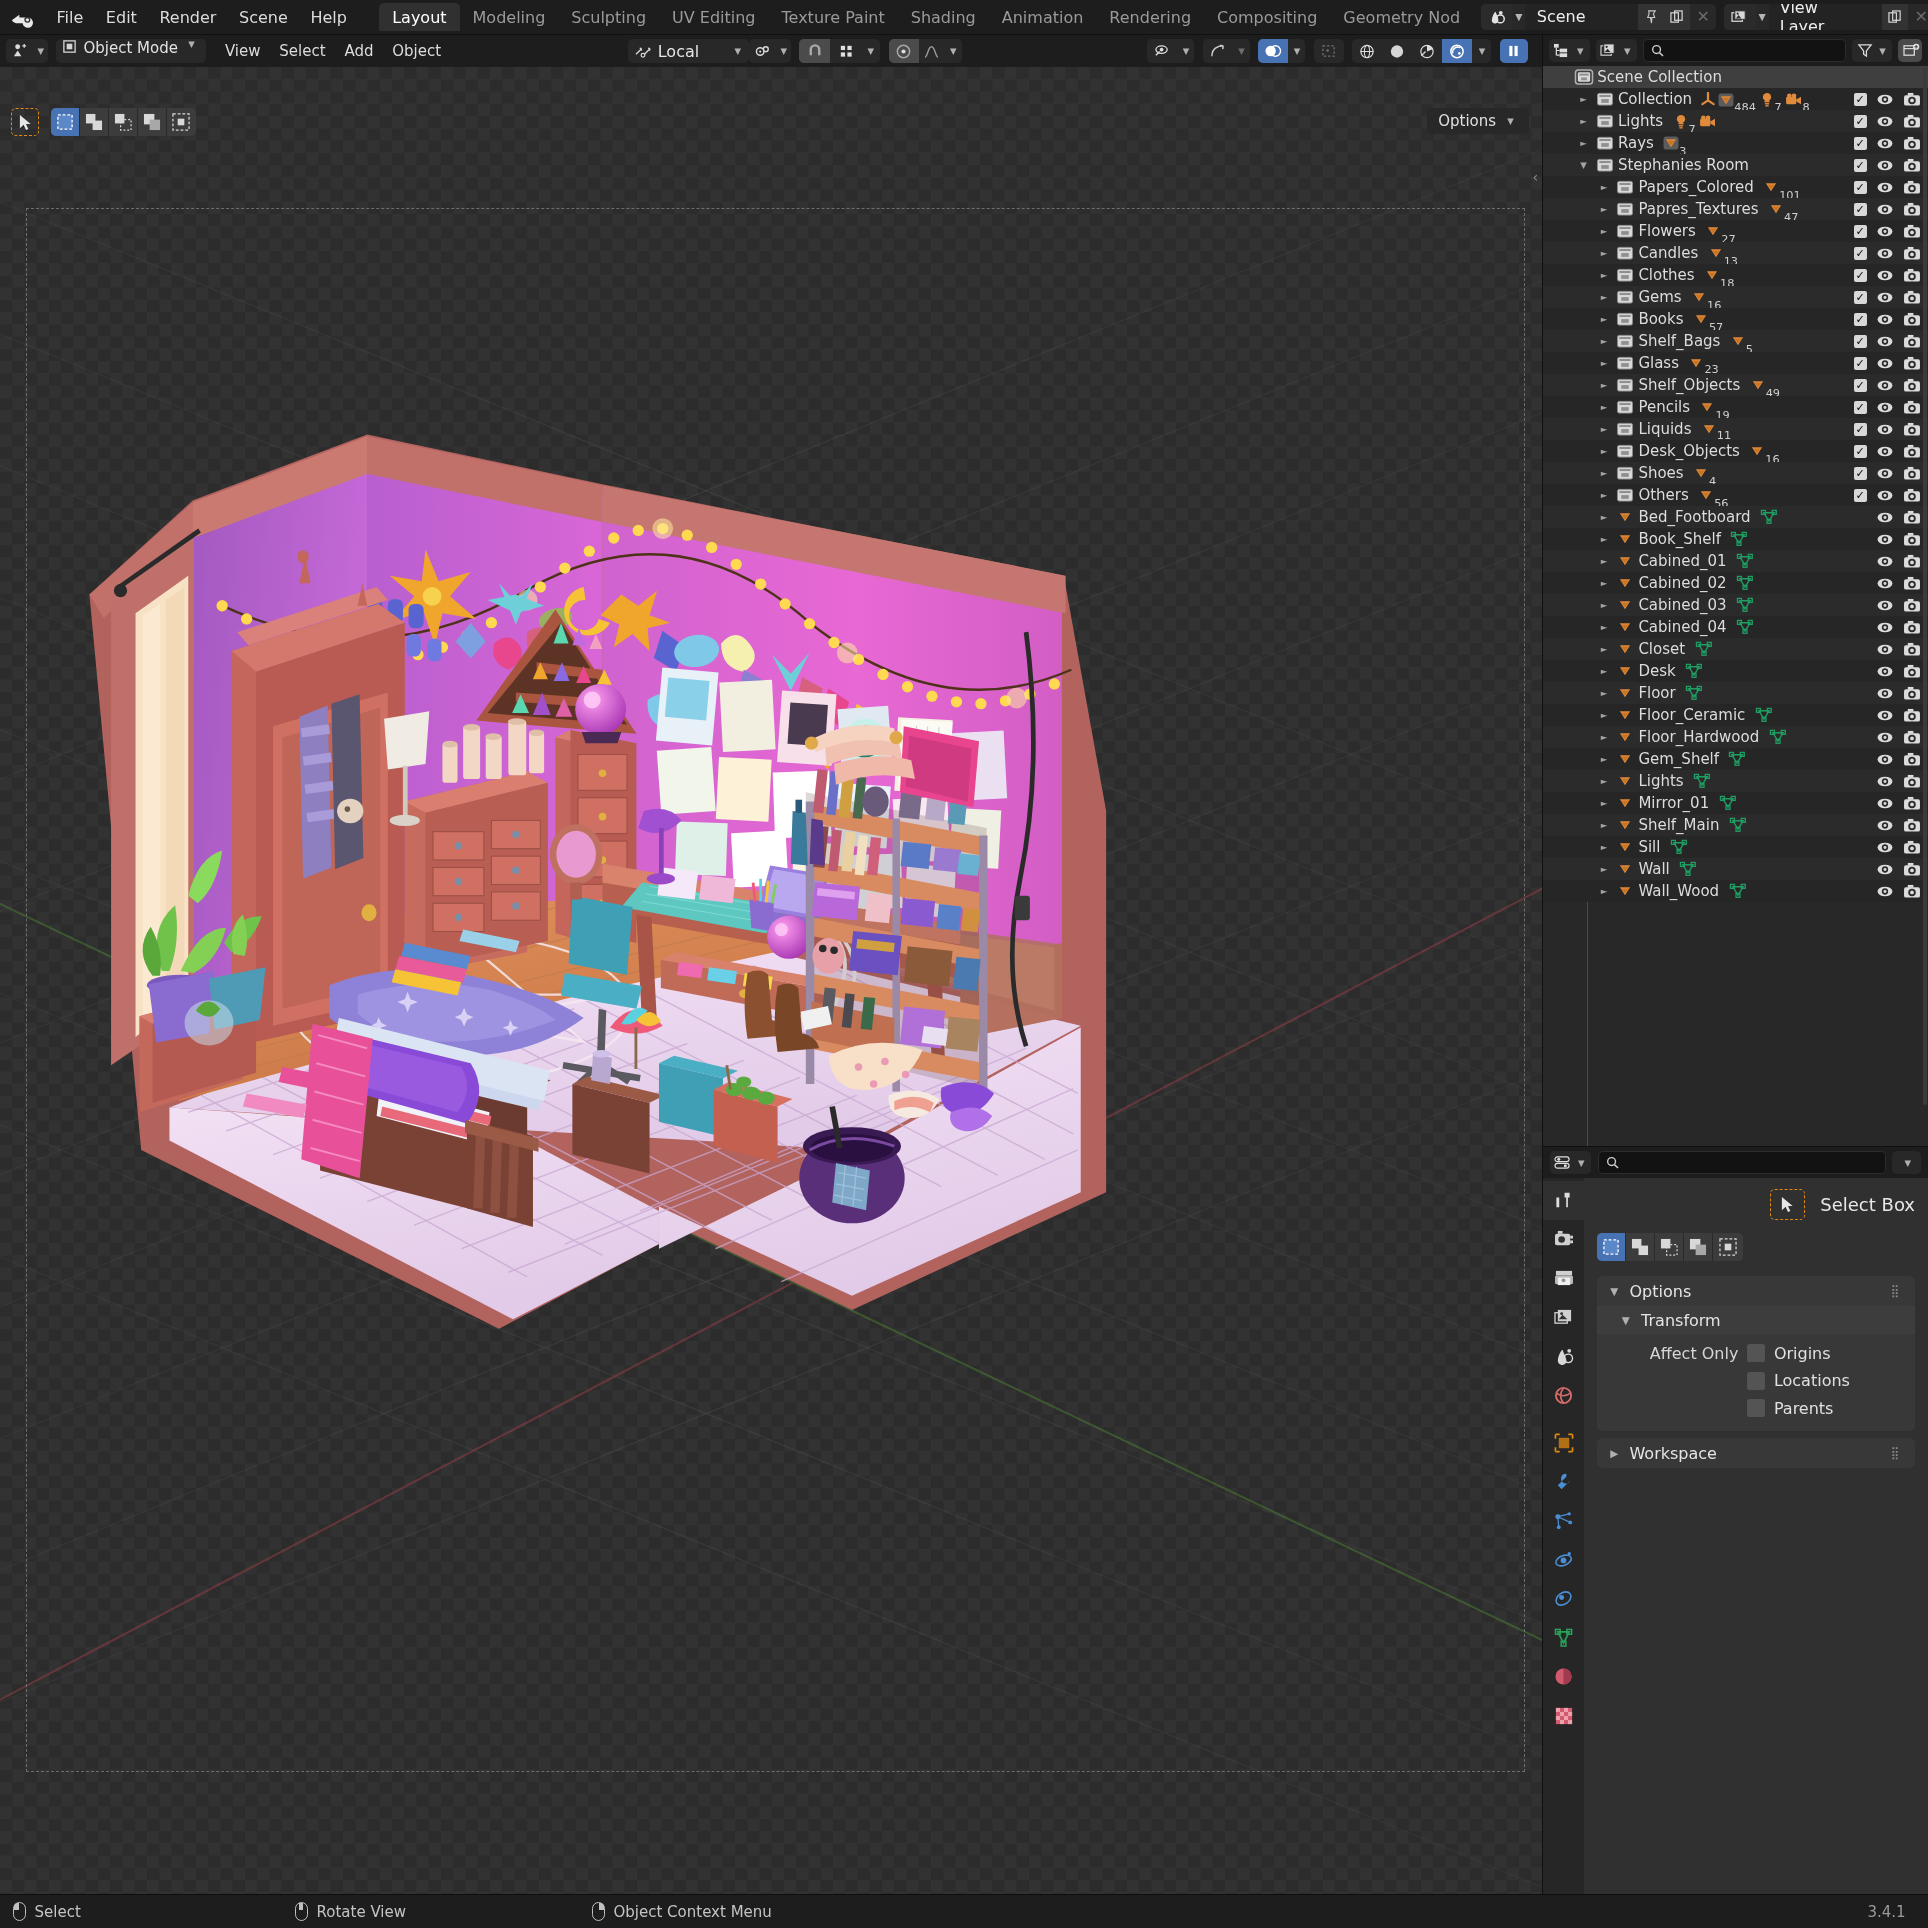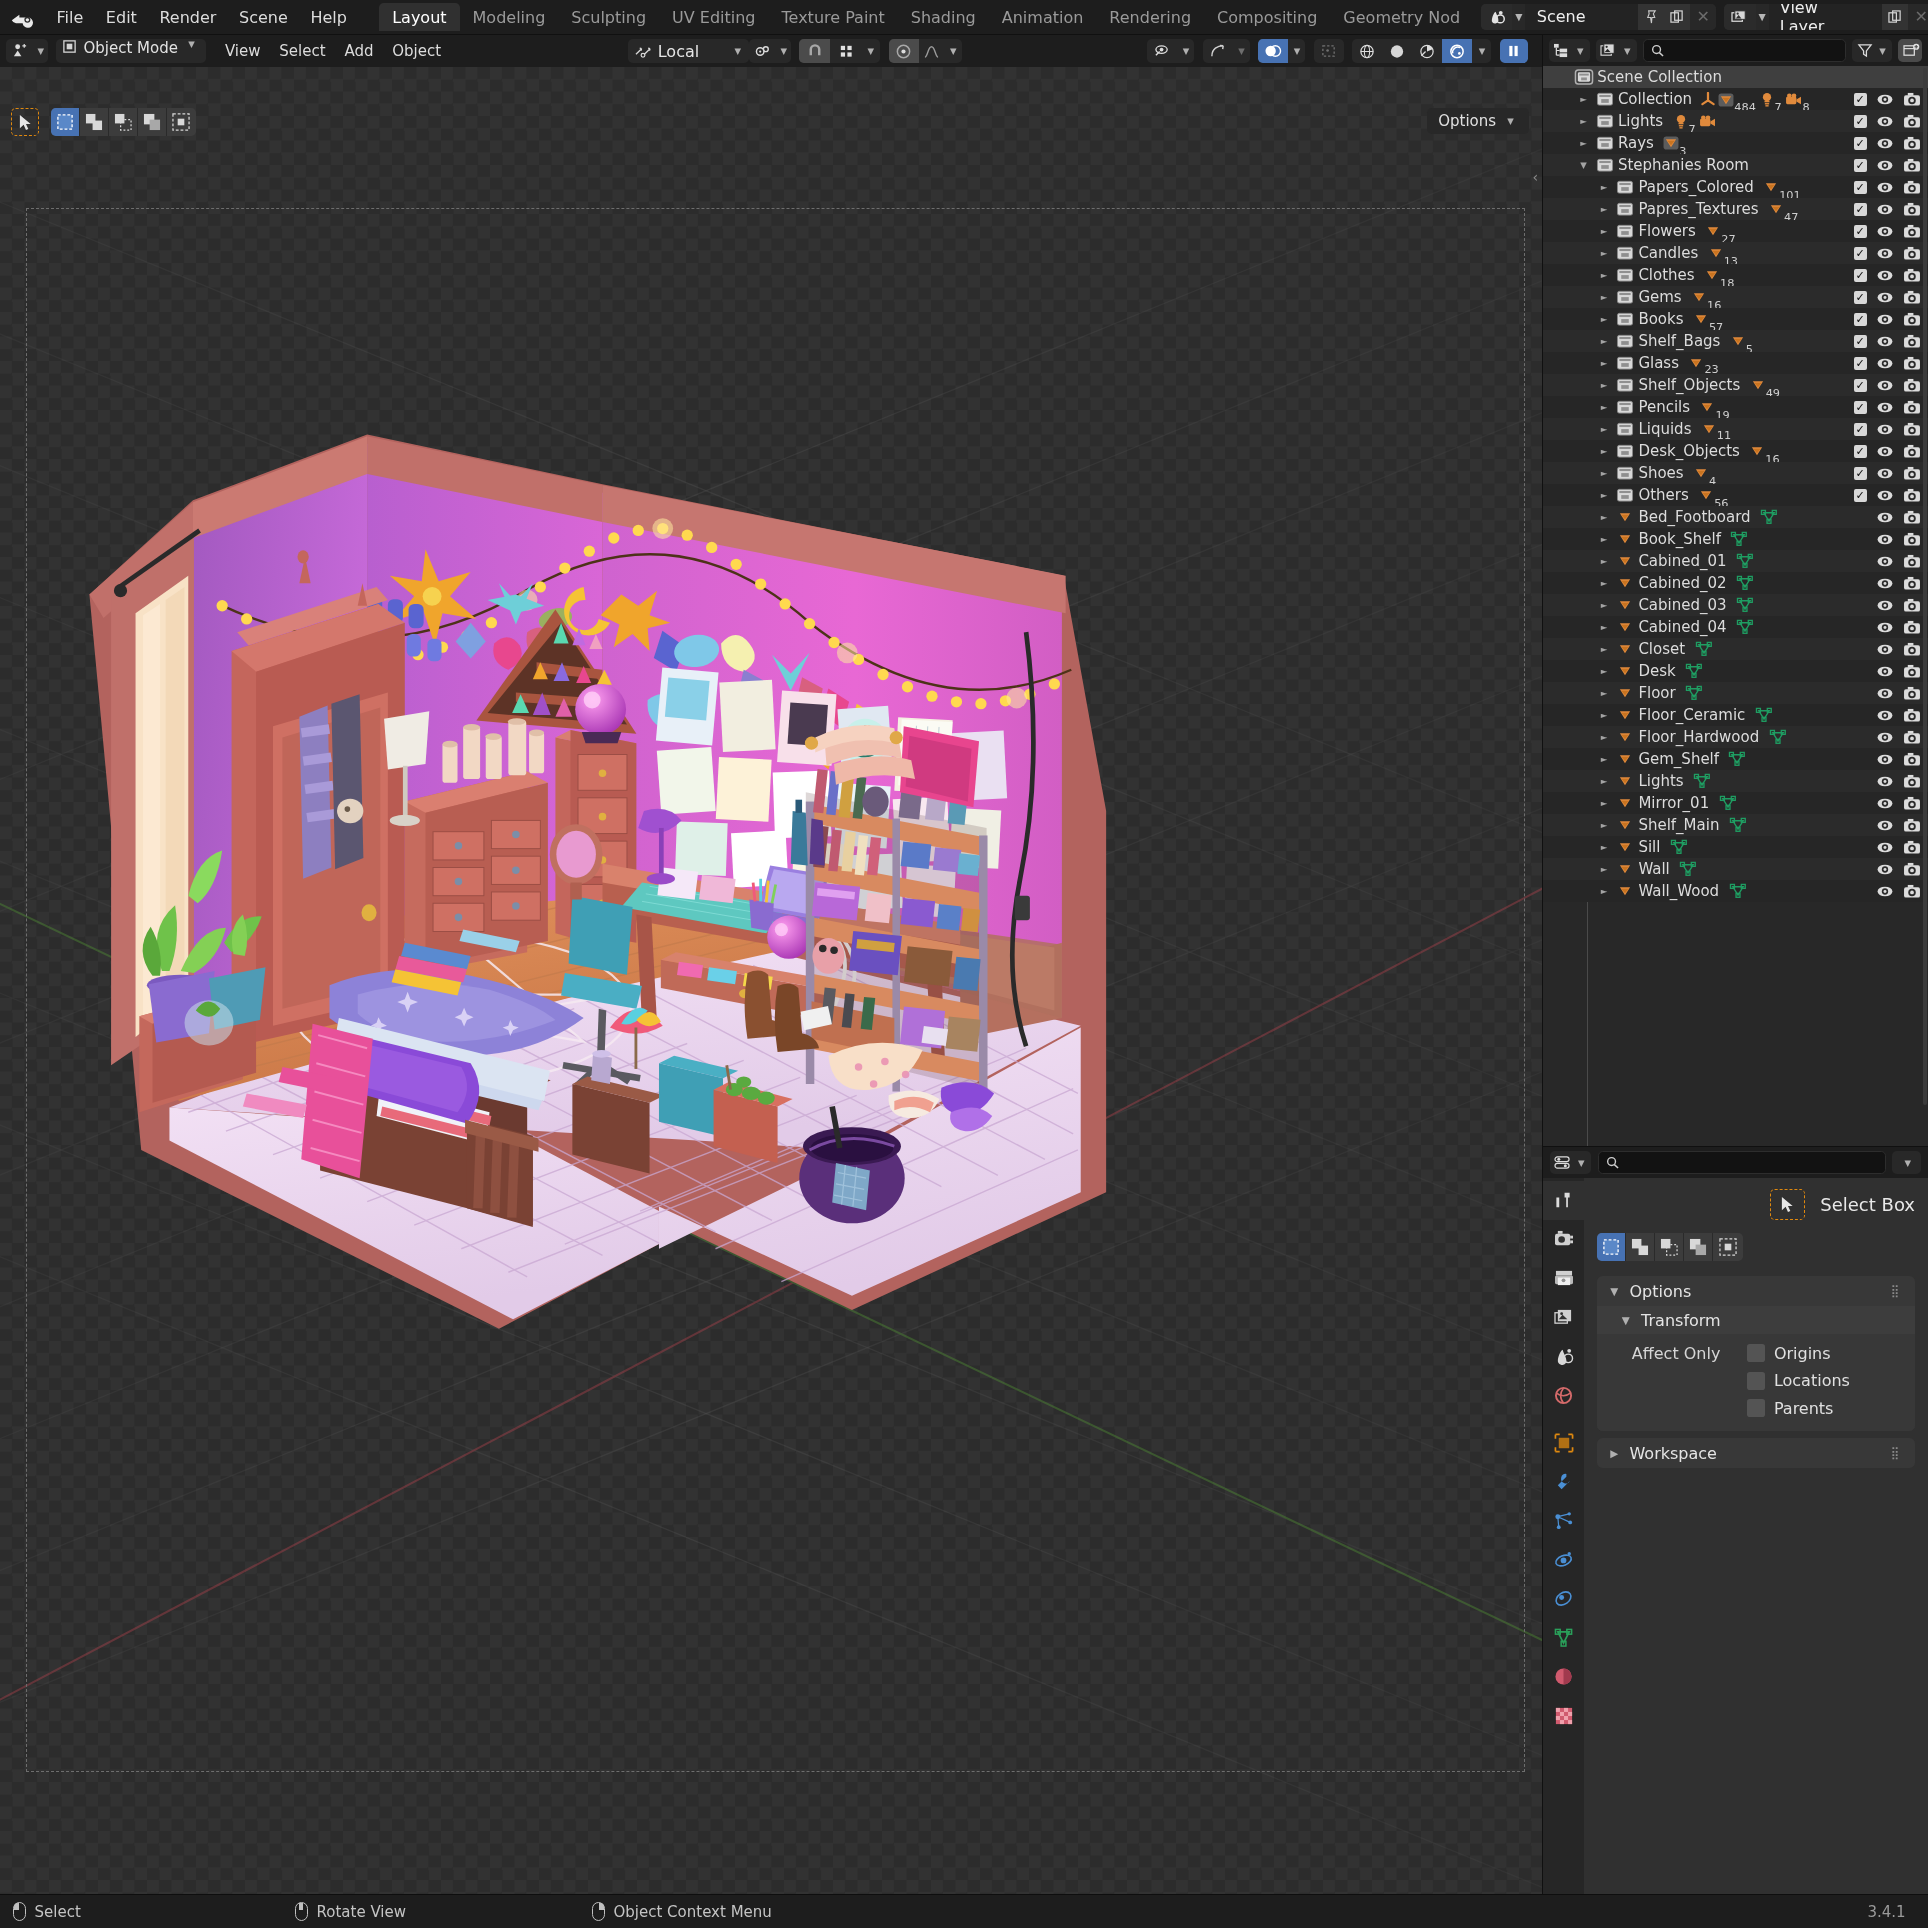--- a/index.html
+++ b/index.html
@@ -113,21 +113,21 @@
   .mode-strip { display:flex; background:#3c3c3c;border-radius:4.7px; overflow:hidden; width:146px; margin-bottom:15px;}
   .mode-strip > div { width:29px;height:28px;display:flex;align-items:center;justify-content:center;border-right:0.9px solid #2a2a2a;}
   .mode-strip > div:last-child {border-right:none;}
   .mode-strip .sel { background:#4772b3; }
   .panel { background:#383838; border-radius:5.6px; margin-bottom:7.5px; overflow:hidden;}
   .panel-hdr { display:flex;align-items:center; gap:7.5px; height:30px; padding:0 9.4px; font-size:16px; color:#e4e4e4;}
   .panel-hdr .grip { margin-left:auto; color:#8b8b8b; font-size:12.2px; letter-spacing:0.9px; line-height:6.6px; width:15px;}
   .sub-hdr { display:flex;align-items:center;gap:7.5px;height:28px;padding:0 9.4px 0 21px;font-size:16px;color:#e4e4e4;background:#3d3d3d;}
   .panel-body { padding:9.4px 9.4px 13px 9.4px; background:#383838;}
   .field-row { display:flex; align-items:center; margin-bottom:8.5px;}
-  .field-lbl { width:141px; text-align:right; padding-right:27px; font-size:16px; color:#d6d6d6;}
+  .field-lbl { width:141px; text-align:right; padding-right:9px; font-size:16px; color:#d6d6d6;}
   .ck { width:18px;height:18px;background:#545454;border-radius:2.8px;margin-right:8.5px;}
   .ck-lbl { font-size:16px; color:#e0e0e0;}
   .panel.collapsed .panel-hdr { }
 
   
   .statusbar { height:34px; flex:0 0 34px; background:#1d1d1d; display:flex; align-items:center; padding:0 13px; gap:0; border-top:0.9px solid #0e0e0e;}
   .status-item { display:flex;align-items:center; gap:8.5px; font-size:15px; color:#c4c4c4; }
   .mouse-ico { width:13px;height:19px;border:1.9px solid #c0c0c0;border-radius:6.6px; position:relative;}
   .mouse-ico.left::before { content:""; position:absolute; left:0px;top:0px;width:4.7px;height:6.6px;background:#c0c0c0;border-radius:3.8px 0 0 0;}
   .mouse-ico.mid::before { content:""; position:absolute; left:2.8px;top:0px;width:3.8px;height:6.6px;background:#c0c0c0;}

